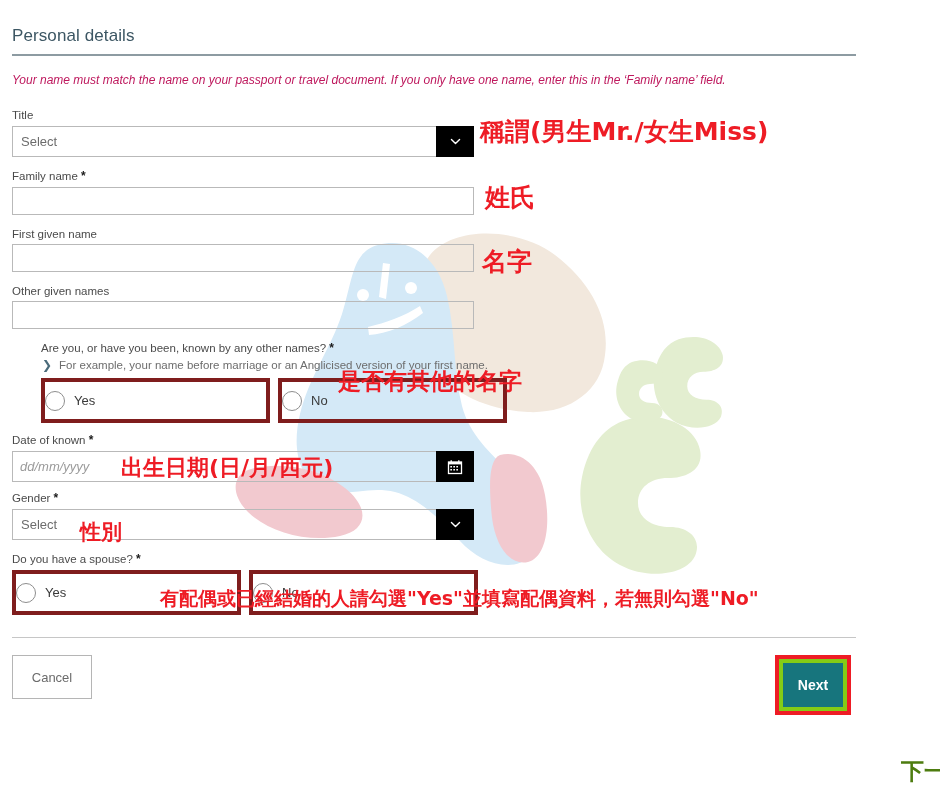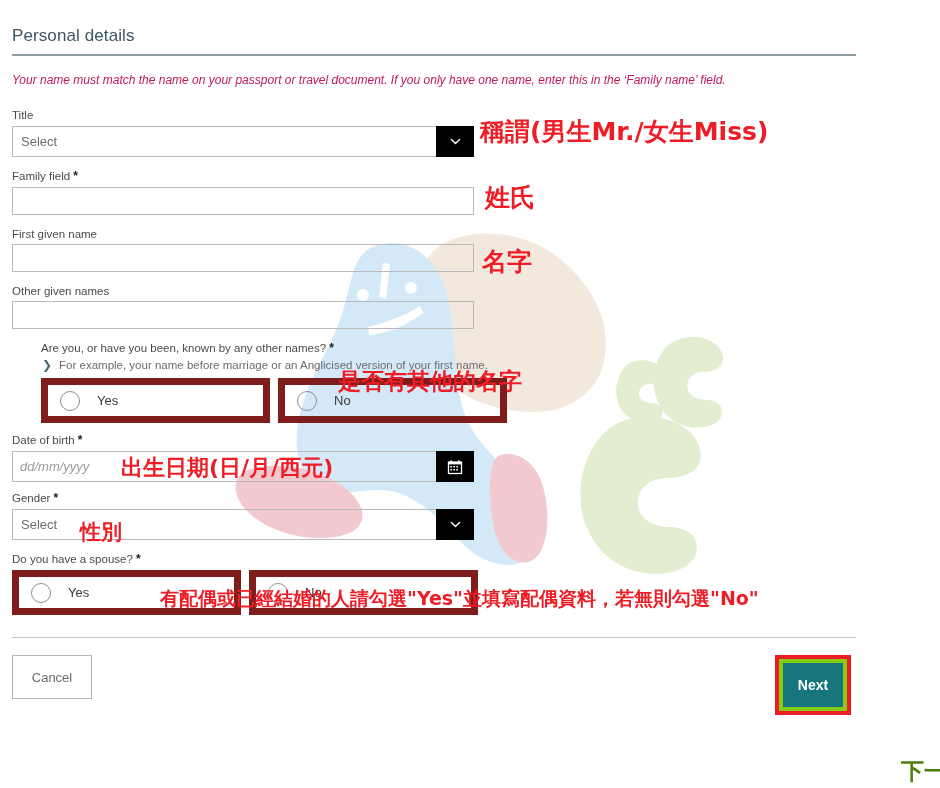--- a/index.html
+++ b/index.html
@@ -166,26 +166,25 @@
 
   
   .radio-row {
     display: flex;
     gap: 8px;
   }
   .radio-box {
     width: 229px;
     height: 45px;
     box-sizing: border-box;
-    border: 7px solid #7f1d1d;
+    border: 4px solid #7f1d1d;
     background: transparent;
     display: flex;
     align-items: center;
-    padding-left: 12px;
-    gap: 17px;
+    gap: 9px;
   }
   .radio-circle {
     width: 20px; height: 20px;
     border: 1px solid #8e8e8e;
     border-radius: 50%;
     box-sizing: border-box;
     flex: none;
     background: transparent;
   }
   .radio-label {
@@ -308,21 +307,21 @@
       <div class="combo-body">Select</div>
       <div class="combo-btn">
         <svg class="chev" viewBox="0 0 16 16">
           <path d="M3 5.5 L8 10.5 L13 5.5" stroke="#ffffff" stroke-width="1.7" fill="none" stroke-linecap="round" stroke-linejoin="round"></path>
         </svg>
       </div>
     </div>
   </div>
 
   <div class="field">
-    <span class="label"><span>Family field</span> <span class="req">*</span></span>
+    <span class="label"><span>Family name</span> <span class="req">*</span></span>
     <input class="text-input" type="text" value="" placeholder="" style="">
   </div>
 
   <div class="field">
     <span class="label">First given name</span>
     <input class="text-input" type="text" value="" placeholder="" style="">
   </div>
 
   <div class="field">
     <span class="label">Other given names</span>
@@ -341,21 +340,21 @@
         <span class="radio-label">Yes</span>
       </div>
       <div class="radio-box">
         <span class="radio-circle"></span>
         <span class="radio-label">No</span>
       </div>
     </div>
   </div>
 
   <div class="field" style="margin-bottom:9px;">
-    <span class="label"><span>Date of birth</span> <span class="req">*</span></span>
+    <span class="label"><span>Date of known</span> <span class="req">*</span></span>
     <div class="datewrap">
       <input class="text-input" type="text" value="" placeholder="dd/mm/yyyy" style="">
       <div class="cal-btn">
         <svg width="16" height="16" viewBox="0 0 16 16">
           <rect x="1.5" y="3" width="13" height="11.5" fill="none" stroke="#ffffff" stroke-width="1.3"></rect>
           <rect x="1.5" y="3" width="13" height="2.4" fill="#ffffff"></rect>
           <line x1="4.2" y1="1.3" x2="4.2" y2="3.6" stroke="#ffffff" stroke-width="1.3"></line>
           <line x1="11.8" y1="1.3" x2="11.8" y2="3.6" stroke="#ffffff" stroke-width="1.3"></line>
           <g fill="#ffffff">
             <rect x="3.3" y="7" width="1.7" height="1.5"></rect>

